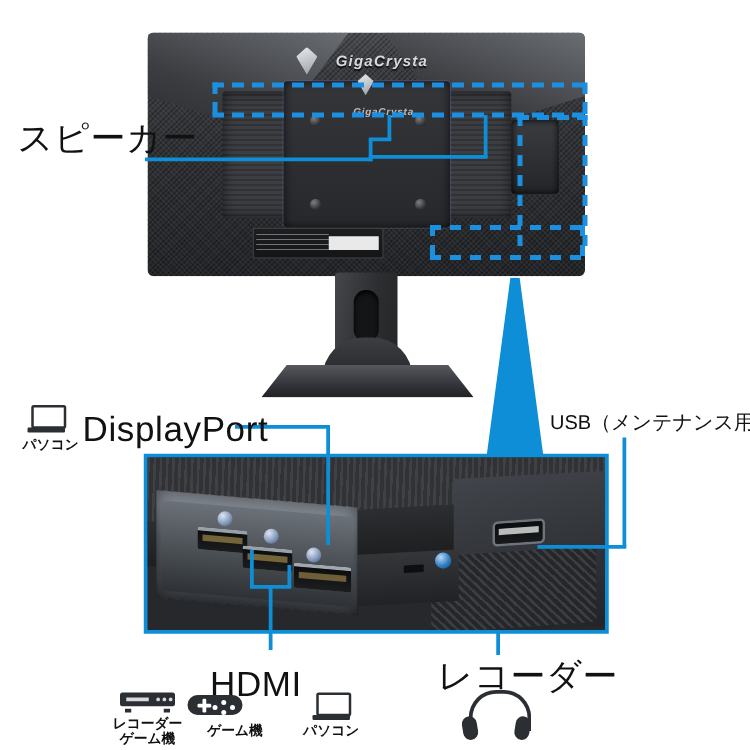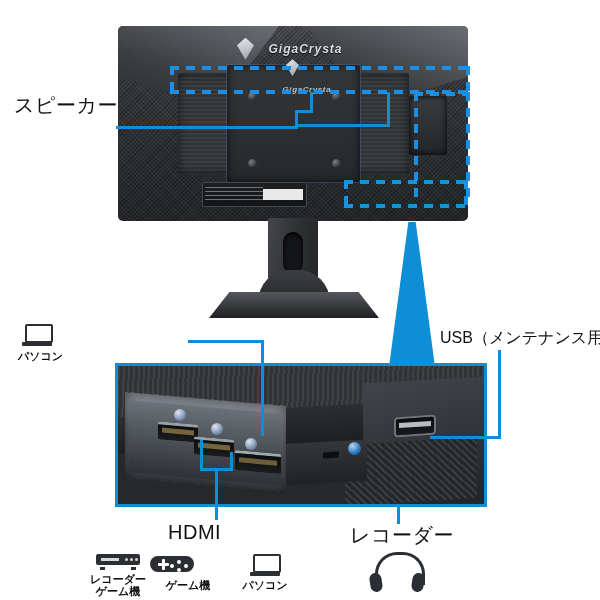--- a/index.html
+++ b/index.html
@@ -7,21 +7,21 @@
   body{
     width:600px;height:600px;position:relative;overflow:hidden;
     font-family:"Liberation Sans","DejaVu Sans",sans-serif;
     color:#1a1a1a;
   }
   .stage{position:absolute;left:0;top:0;width:600px;height:482px;}
   .abs{position:absolute;}
 
   
   .lbl{position:absolute;white-space:nowrap;color:#111;}
-  .lbl-big{font-size:20px;letter-spacing:.5px;}
+  .lbl-big{font-size:28px;letter-spacing:.5px;}
   .lbl-mid{font-size:16px;}
   .lbl-sm{font-size:11px;line-height:1.12;text-align:center;font-weight:700;}
 
   
   .ln{position:absolute;background:#0e8ed6;}
   .lnh{height:3px;}
   .lnv{width:3px;}
   .dash-h{position:absolute;height:4px;
     background:repeating-linear-gradient(to right,#1b8fe0 0 9px,transparent 9px 16px);}
   .dash-v{position:absolute;width:4px;
@@ -235,38 +235,39 @@
     <div class="hdmi-port" style="left:76px;top:72px"></div>
     <div class="dp-port" style="left:117px;top:86px"></div>
 
     <div class="usb-port" style="left:278px;top:52px"></div>
     <div class="hp-jack" style="left:230px;top:76px"></div>
   </div>
 
   <div class="ln lnh" style="left:188px;top:340px;width:76px"></div>
   <div class="ln lnv" style="left:261px;top:340px;height:96px"></div>
 
+  <div class="lbl lbl-big" style="left:66px;top:328px">DisplayPort</div>
   <div class="icon laptop" style="left:22px;top:324px">
     <div class="scr"></div>
     <div class="base"></div>
   </div>
   <div class="lbl lbl-sm" style="left:18px;top:350px;width:40px">パソコン</div>
 
   <div class="lbl lbl-big" style="left:14px;top:92px">スピーカー</div>
 
   <div class="lbl lbl-mid" style="left:440px;top:328px">USB（メンテナンス用）</div>
   <div class="ln lnv" style="left:498px;top:350px;height:88px"></div>
   <div class="ln lnh" style="left:430px;top:436px;width:71px"></div>
 
   <div class="ln lnv" style="left:200px;top:440px;height:30px"></div>
   <div class="ln lnv" style="left:230px;top:452px;height:18px"></div>
   <div class="ln lnh" style="left:200px;top:468px;width:33px"></div>
   <div class="ln lnv" style="left:215px;top:468px;height:52px"></div>
 
-  <div class="lbl lbl-big" style="left:168px;top:521px">HDMI</div>
+  <div class="lbl lbl-big" style="left:168px;top:532px">HDMI</div>
 
   <div class="icon rec" style="left:96px;top:552px">
     <div class="b"></div>
     <div class="bar"></div>
     <div class="d1"></div>
     <div class="d2"></div>
     <div class="d3"></div>
     <div class="f1"></div>
     <div class="f2"></div>
   </div>

